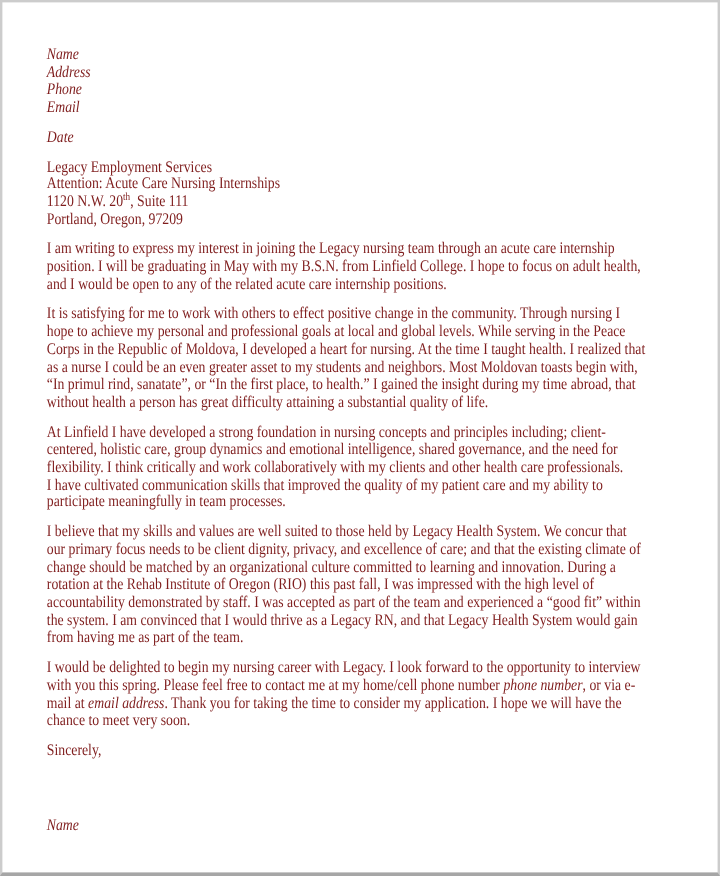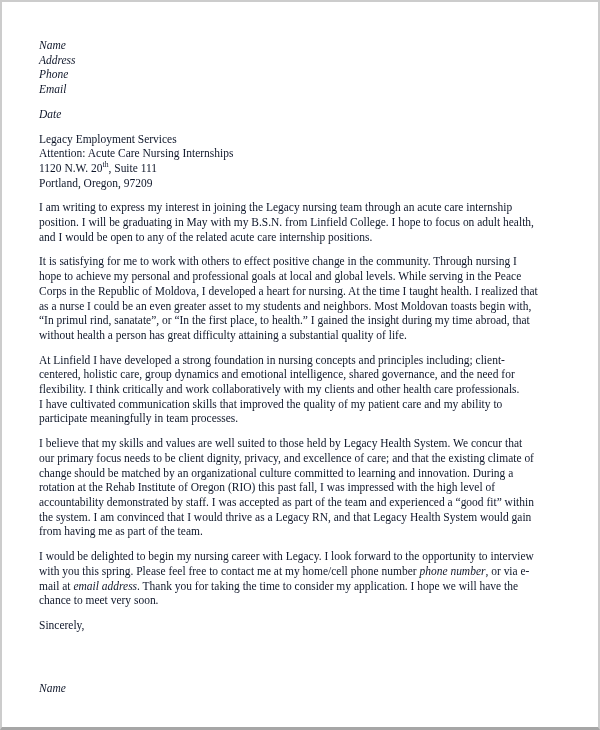--- a/index.html
+++ b/index.html
@@ -10,21 +10,21 @@
   .page {
     position: relative;
     width: 600px;
     height: 730px;
     box-sizing: border-box;
     background: #ffffff;
     border: 2px solid #cccccc;
     border-bottom: 3px solid #a6a6a6;
     overflow: hidden;
     font-family: "Liberation Serif", "DejaVu Serif", serif;
-    color: #0f172a;
+    color: #7f1d1d;
   }
   .content {
     position: absolute;
     top: 36px;
     left: 37px;
     transform: scaleX(0.85);
     transform-origin: 0 0;
   }
   .block {
     margin: 0 0 10px 0;

